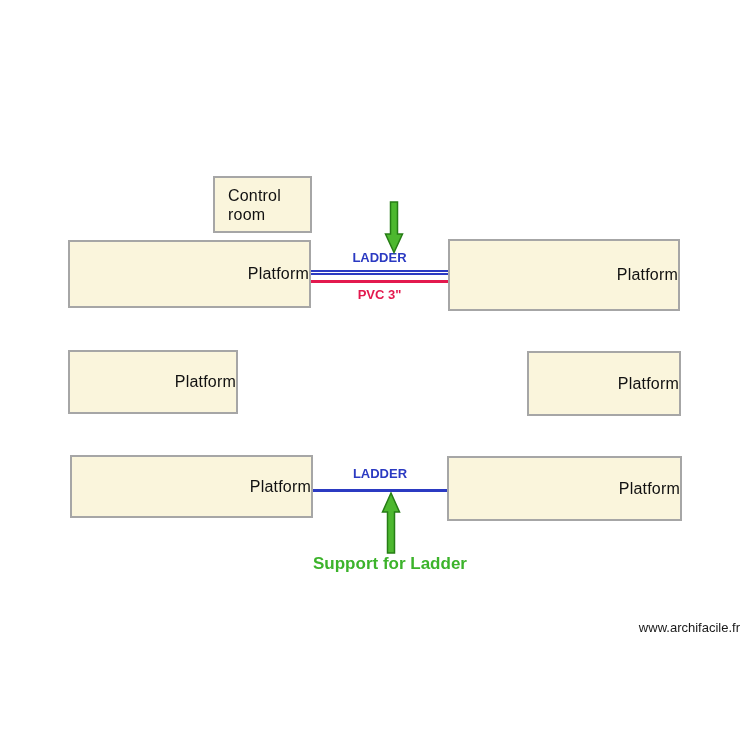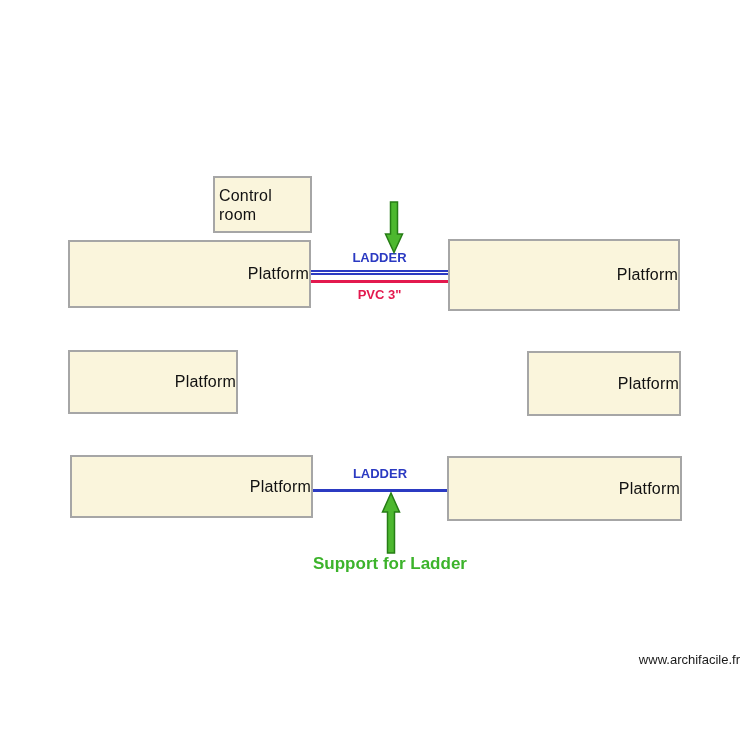--- a/index.html
+++ b/index.html
@@ -25,21 +25,21 @@
     font-size: 16px;
     letter-spacing: 0.2px;
   }
   .box-label.cr {
     display: block;
     width: 64px;
     line-height: 19px;
   }
   .box.control {
     justify-content: flex-start;
-    padding-left: 4px;
+    padding-left: 13px;
     align-items: center;
   }
   .hline { position: absolute; }
   .line-ladder-top {
     left: 311px; top: 270px; width: 137px; height: 5px;
     border-top: 2px solid #2B3AC2;
     border-bottom: 2px solid #2B3AC2;
     box-sizing: border-box;
   }
   .line-pvc {
@@ -72,21 +72,20 @@
   .anno-bottom { left: 300px; top: 554px; width: 180px; text-align: center; }
   .arrow { position: absolute; }
   .arrow-down { left: 384px; top: 201px; }
   .arrow-up   { left: 381px; top: 492px; }
   .watermark {
     position: absolute;
     left: 600px; top: 620px; width: 140px;
     text-align: right;
     font-size: 13px;
     color: #1A1A1A;
-    margin-top: 32px;
   }
 </style>
 </head>
 <body>
 
 <div id="canvas">
 
   <div class="box control" style="left:213px; top:176px; width:99px; height:57px;">
     <span class="box-label cr">Control room</span>
   </div>

